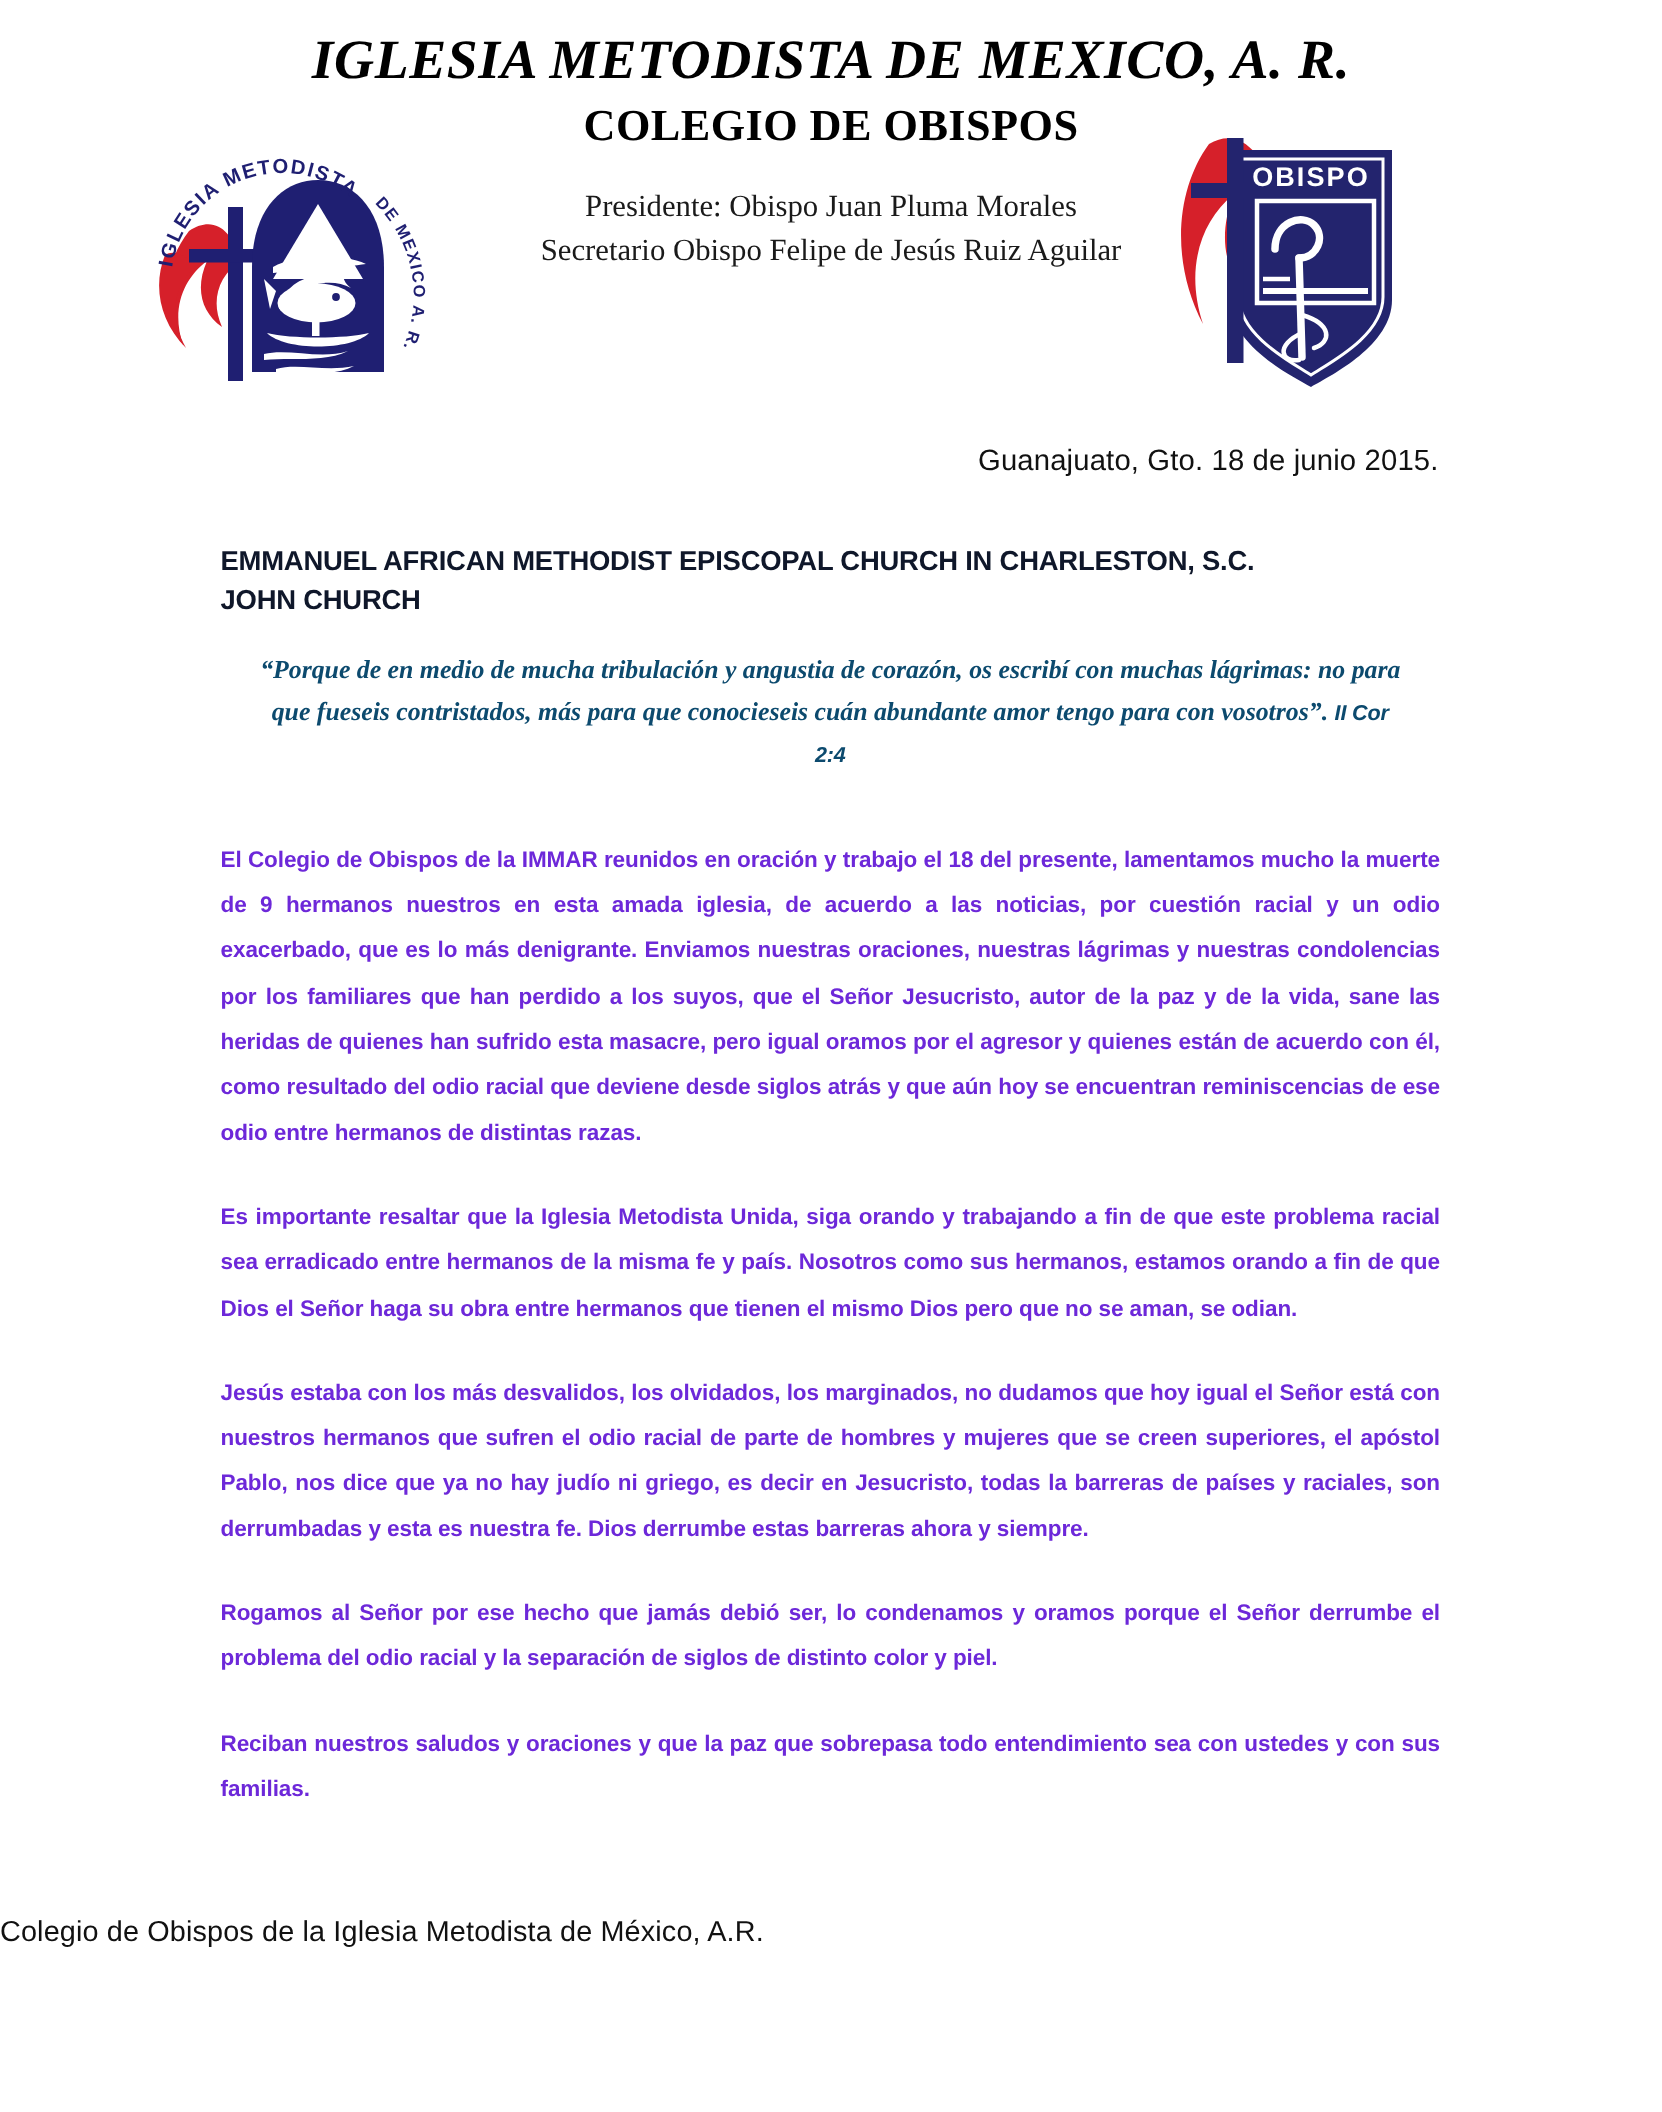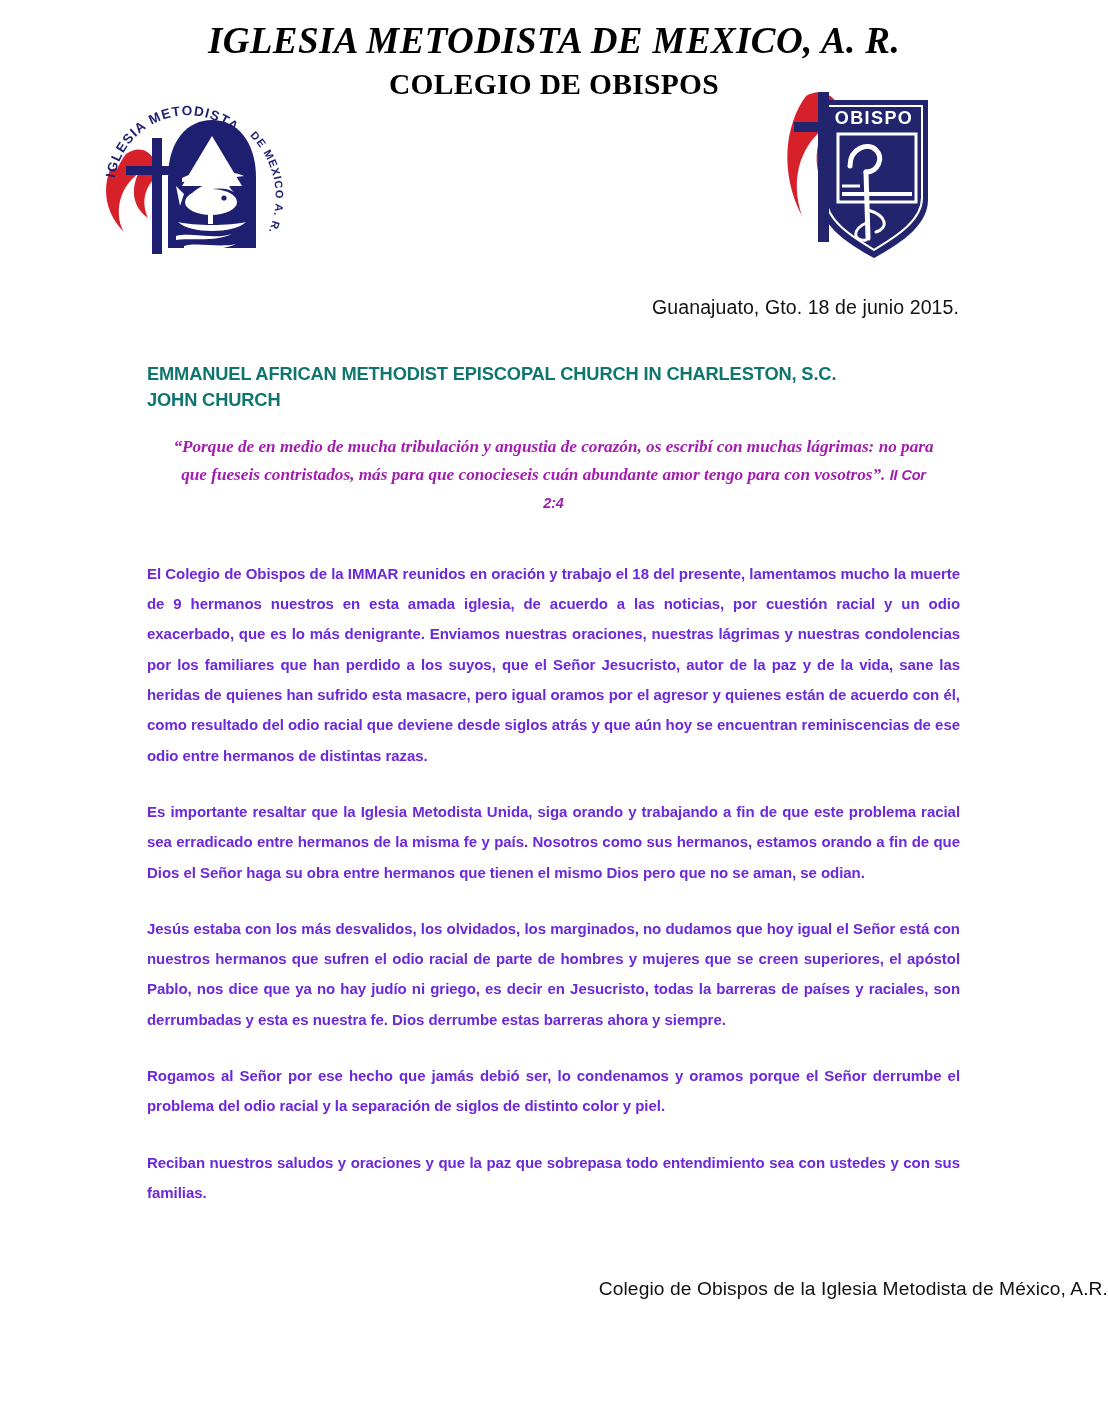--- a/index.html
+++ b/index.html
@@ -95,33 +95,33 @@
     color: #111;
     margin: 18px 0 0 0;
     padding-right: 1px;
   }
   .addressee {
     margin-top: 42px;
     font-weight: bold;
     font-size: 18.3px;
     line-height: 1.43;
     letter-spacing: -0.15px;
-    color: #0f766e;
+    color: #0f172a;
   }
   .addressee div { white-space: nowrap; }
 
   .scripture {
     margin: 20px 24px 0 24px;
     font-family: "Liberation Serif", "DejaVu Serif", serif;
     font-style: italic;
     font-weight: bold;
     font-size: 17.2px;
     line-height: 1.62;
     text-align: center;
-    color: #a21caf;
+    color: #0c4a6e;
   }
   .scripture .ref {
     font-family: "Liberation Sans", sans-serif;
     font-style: italic;
     font-weight: bold;
     font-size: 14.4px;
     letter-spacing: -0.1px;
   }
 
   .paragraphs {
@@ -137,21 +137,21 @@
     color: #6d28d9;
     font-weight: bold;
   }
   .paragraphs p:last-child { margin-bottom: 0; }
 
   .footer {
     position: absolute;
     left: 0;
     right: 0;
     top: 1278px;
-    text-align: right;
+    text-align: left;
     font-size: 19.2px;
     letter-spacing: 0.1px;
     color: #111;
   }
 </style>
 </head>
 <body>
 
 <div class="page">
 
@@ -205,20 +205,24 @@
         </text>
         <text font-family="Liberation Sans, sans-serif" font-size="11" font-weight="bold" fill="#1f1f72" letter-spacing="1">
           <textPath href="#arcBot" startOffset="2%">DE MEXICO A. R.</textPath>
         </text>
       </svg>
     </div>
 
     <div class="header-titles">
       <h1 class="title-main">IGLESIA METODISTA DE MEXICO, A. R.</h1>
       <h2 class="title-sub">COLEGIO DE OBISPOS</h2>
+      <div class="officers">
+        <div>Presidente: Obispo Juan Pluma Morales</div>
+        <div>Secretario Obispo Felipe de Jesús Ruiz Aguilar</div>
+      </div>
     </div>
 
     <div class="logo-right">
       <svg viewBox="0 0 168 184" xmlns="http://www.w3.org/2000/svg" aria-hidden="true">
 
         <g>
           <path d="M30 14 C8 44 4 92 26 134 C14 98 24 66 46 48
                    C36 76 40 100 58 116 C46 88 52 60 72 44
                    C66 20 50 2 30 14 Z" fill="#d6202a"></path>
         </g>

